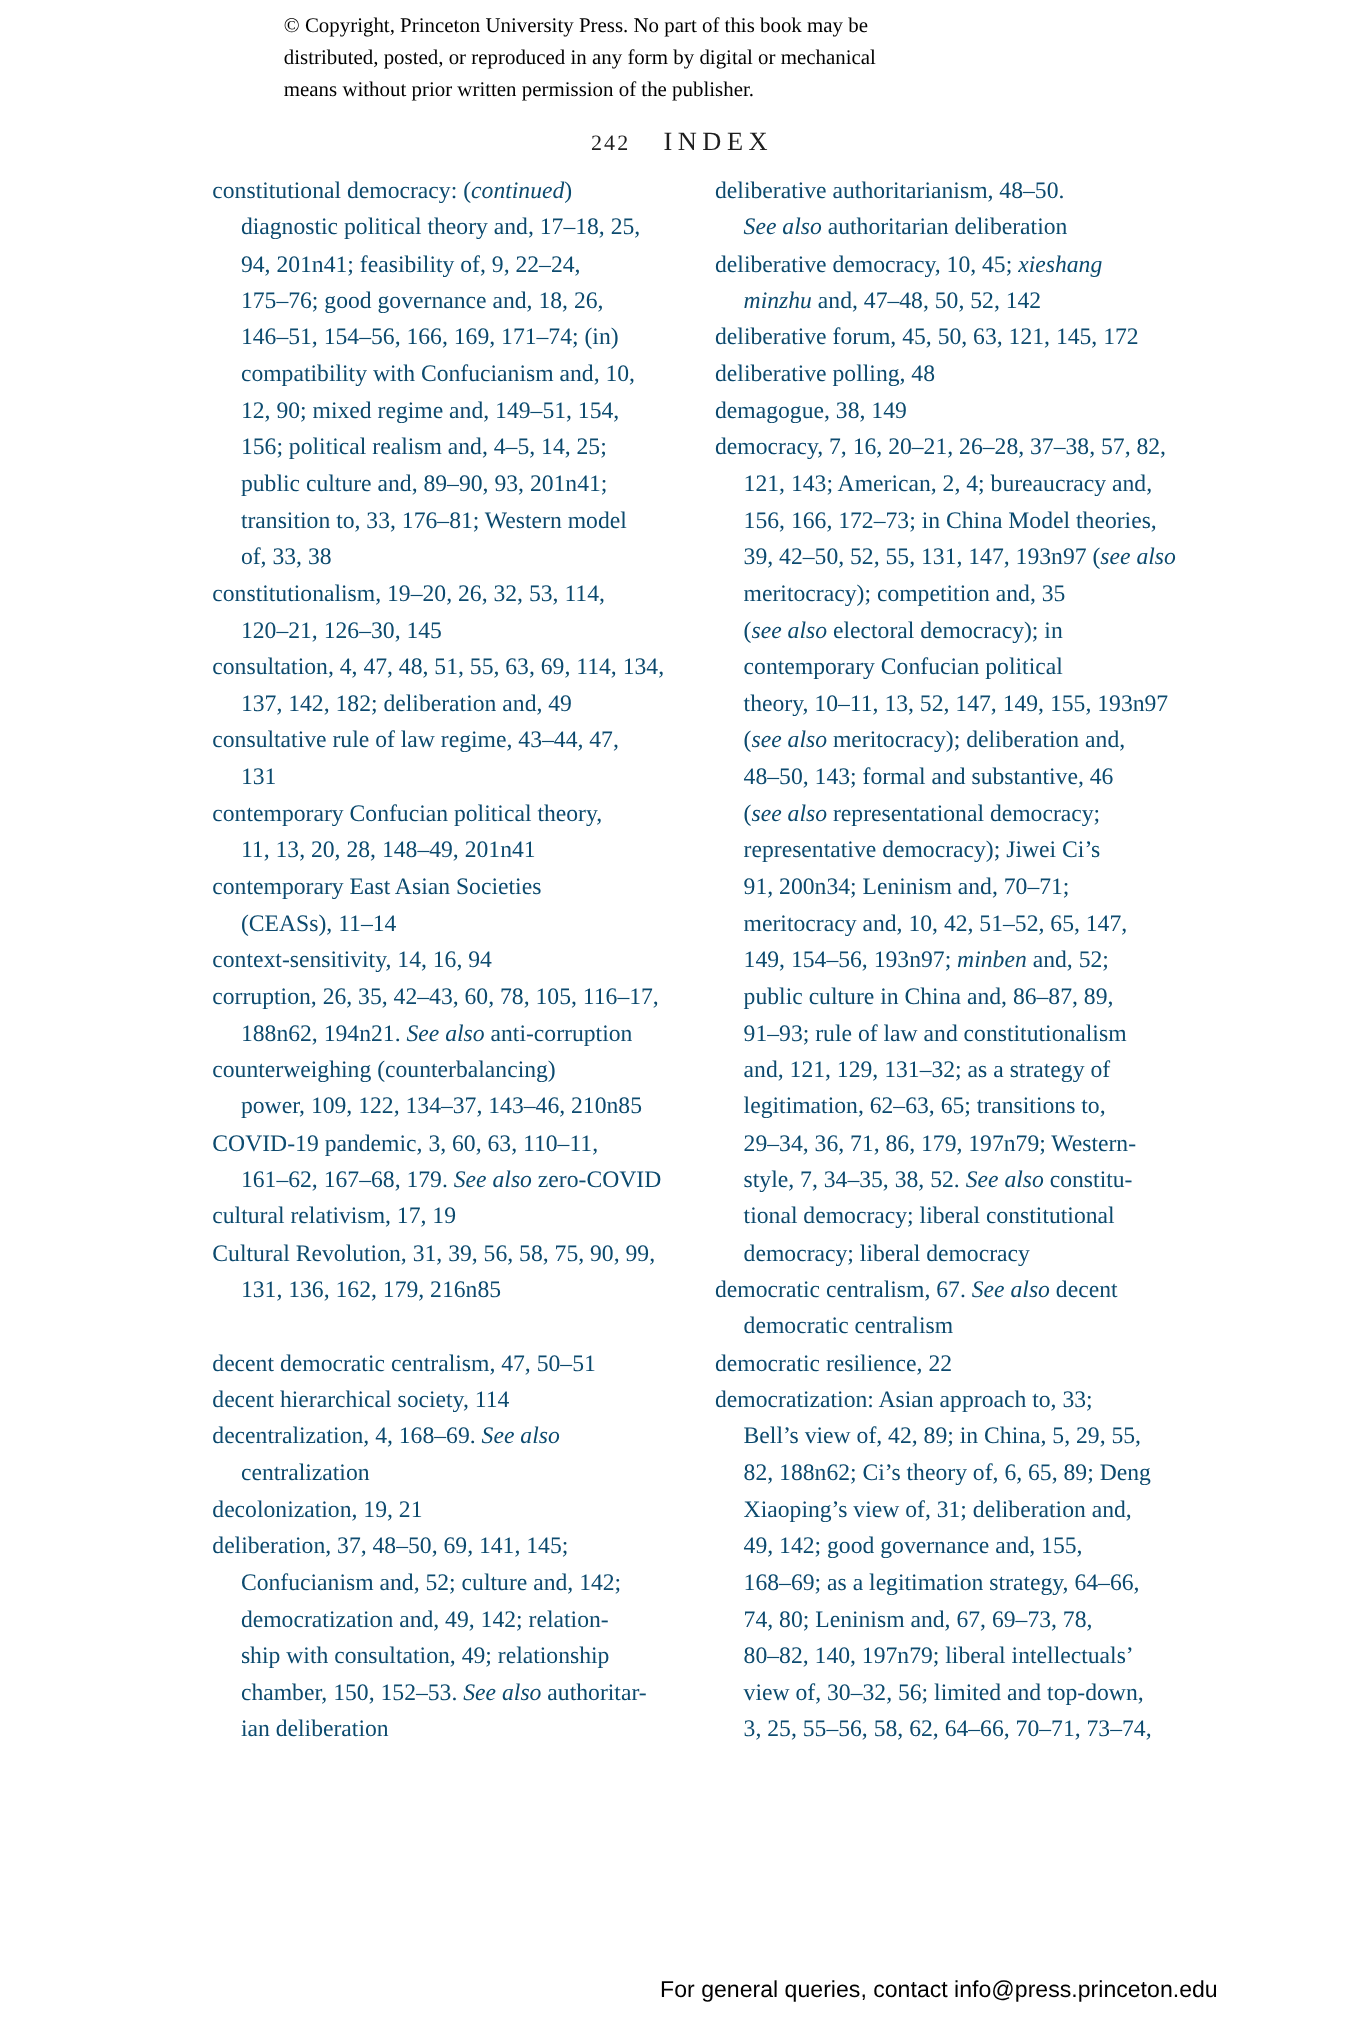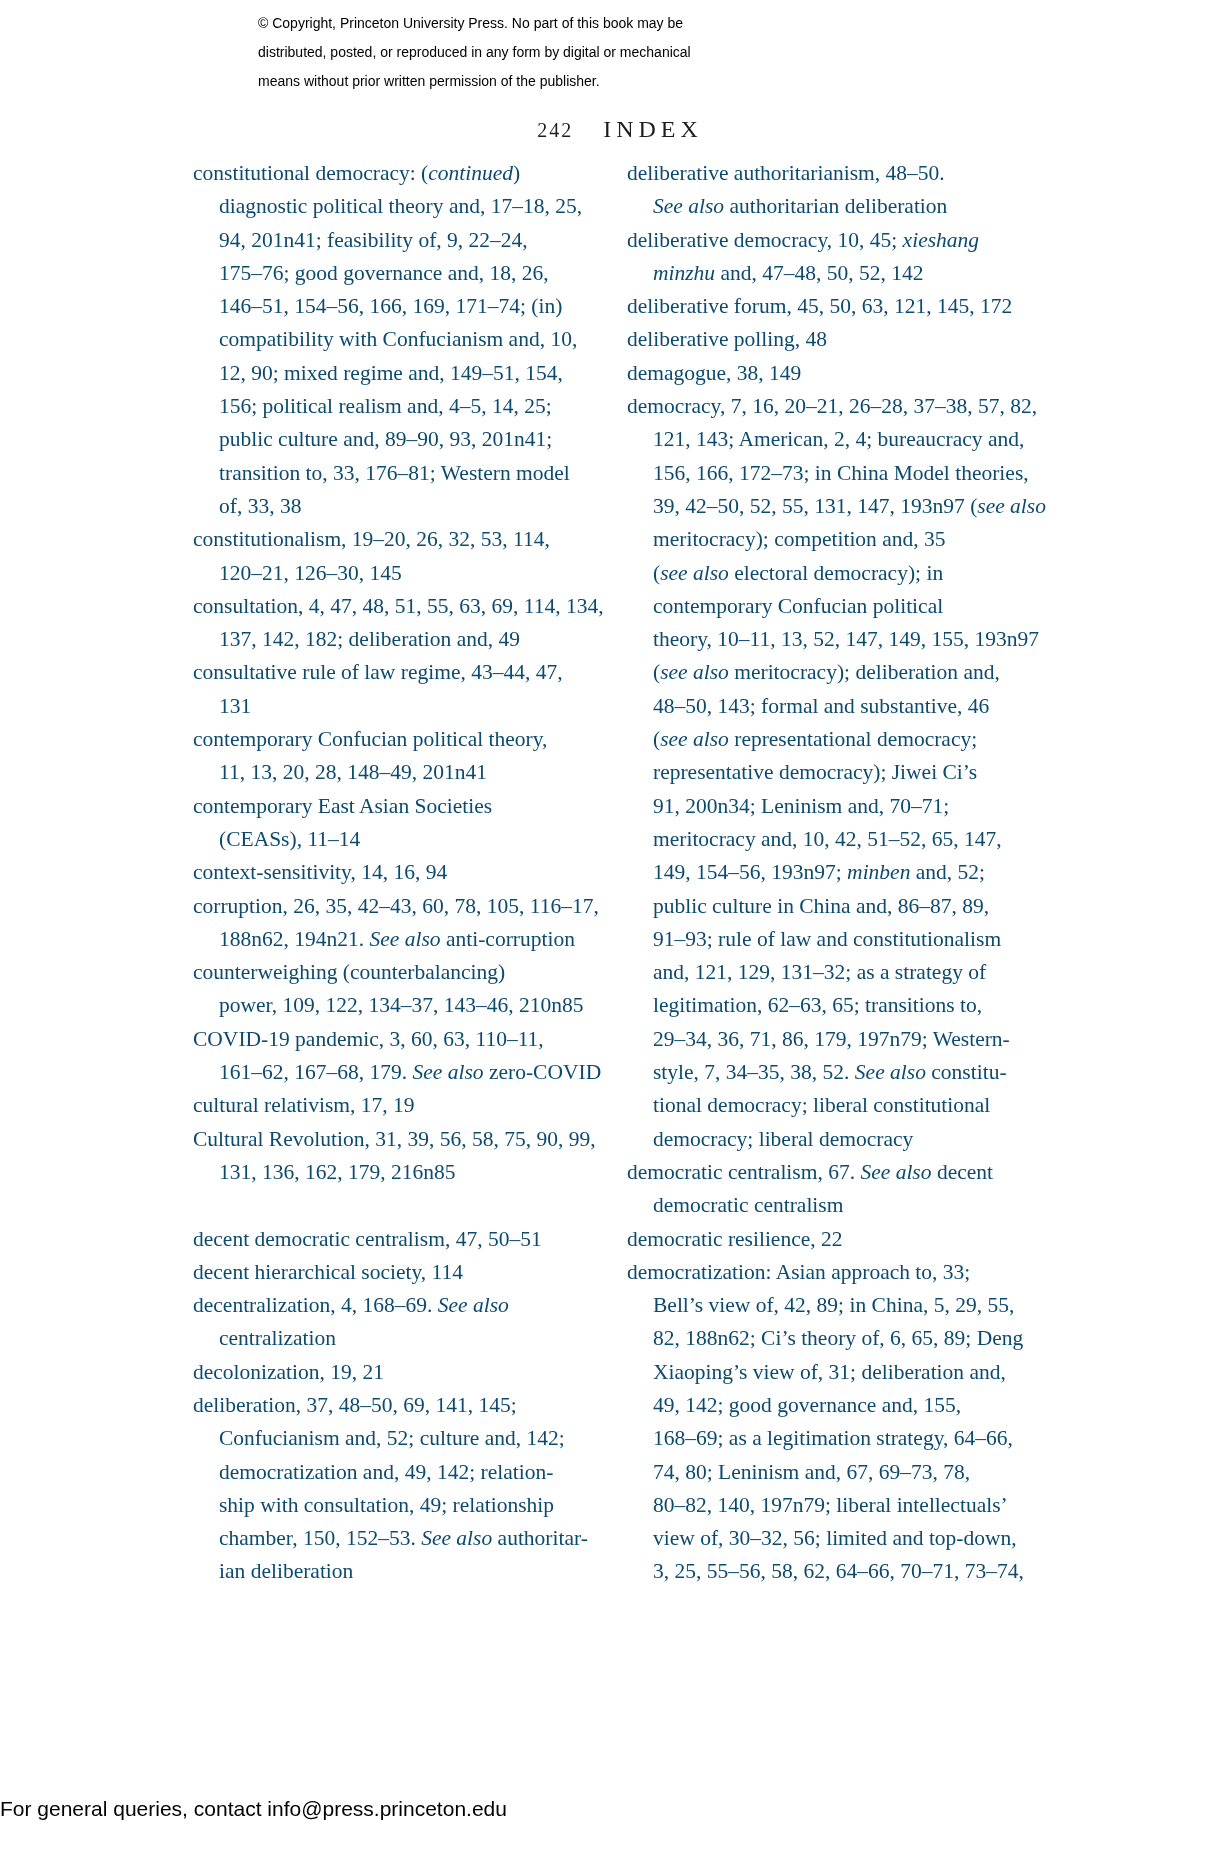--- a/index.html
+++ b/index.html
@@ -10,22 +10,22 @@
     position: relative;
     overflow: hidden;
     font-family: "Liberation Serif", serif;
   }
   .page { position: absolute; inset: 0; }
 
   .copyright {
     position: absolute;
     left: 258px;
     top: 9px;
-    font-family: Liberation Sans, sans-serif;
-    font-size: 14px;
+    font-family: Liberation Serif, serif;
+    font-size: 19px;
     line-height: 29px;
     color: #000000;
     white-space: nowrap;
   }
 
   .pagehead {
     position: absolute;
     top: 116px;
     left: 0;
     width: 1240px;
@@ -35,36 +35,36 @@
   }
   .pagehead .pagenum { margin-right: 30px; letter-spacing: 2px; }
   .pagehead .sectitle { letter-spacing: 5px; font-size: 24px; }
 
   .col {
     position: absolute;
     top: 157px;
     color: #0c4a6e;
   }
   .col-left  { left: 193px; width: 445px; }
-  .col-right { left: 627px; width: 460px; }
+  .col-right { left: 650px; width: 460px; }
   .index-line {
     height: 33.3px;
     line-height: 33.3px;
     font-size: 21.5px;
     white-space: nowrap;
   }
   .index-line.indent { padding-left: 26px; }
   .index-line.blank {  }
 
   .footer {
     position: absolute;
     top: 1797px;
     left: 0;
     width: 1107px;
-    text-align: left;
+    text-align: right;
     font-family: "Liberation Sans", sans-serif;
     font-size: 21px;
     color: #000000;
   }
 </style>
 </head>
 <body>
 
 <div class="page">
 

